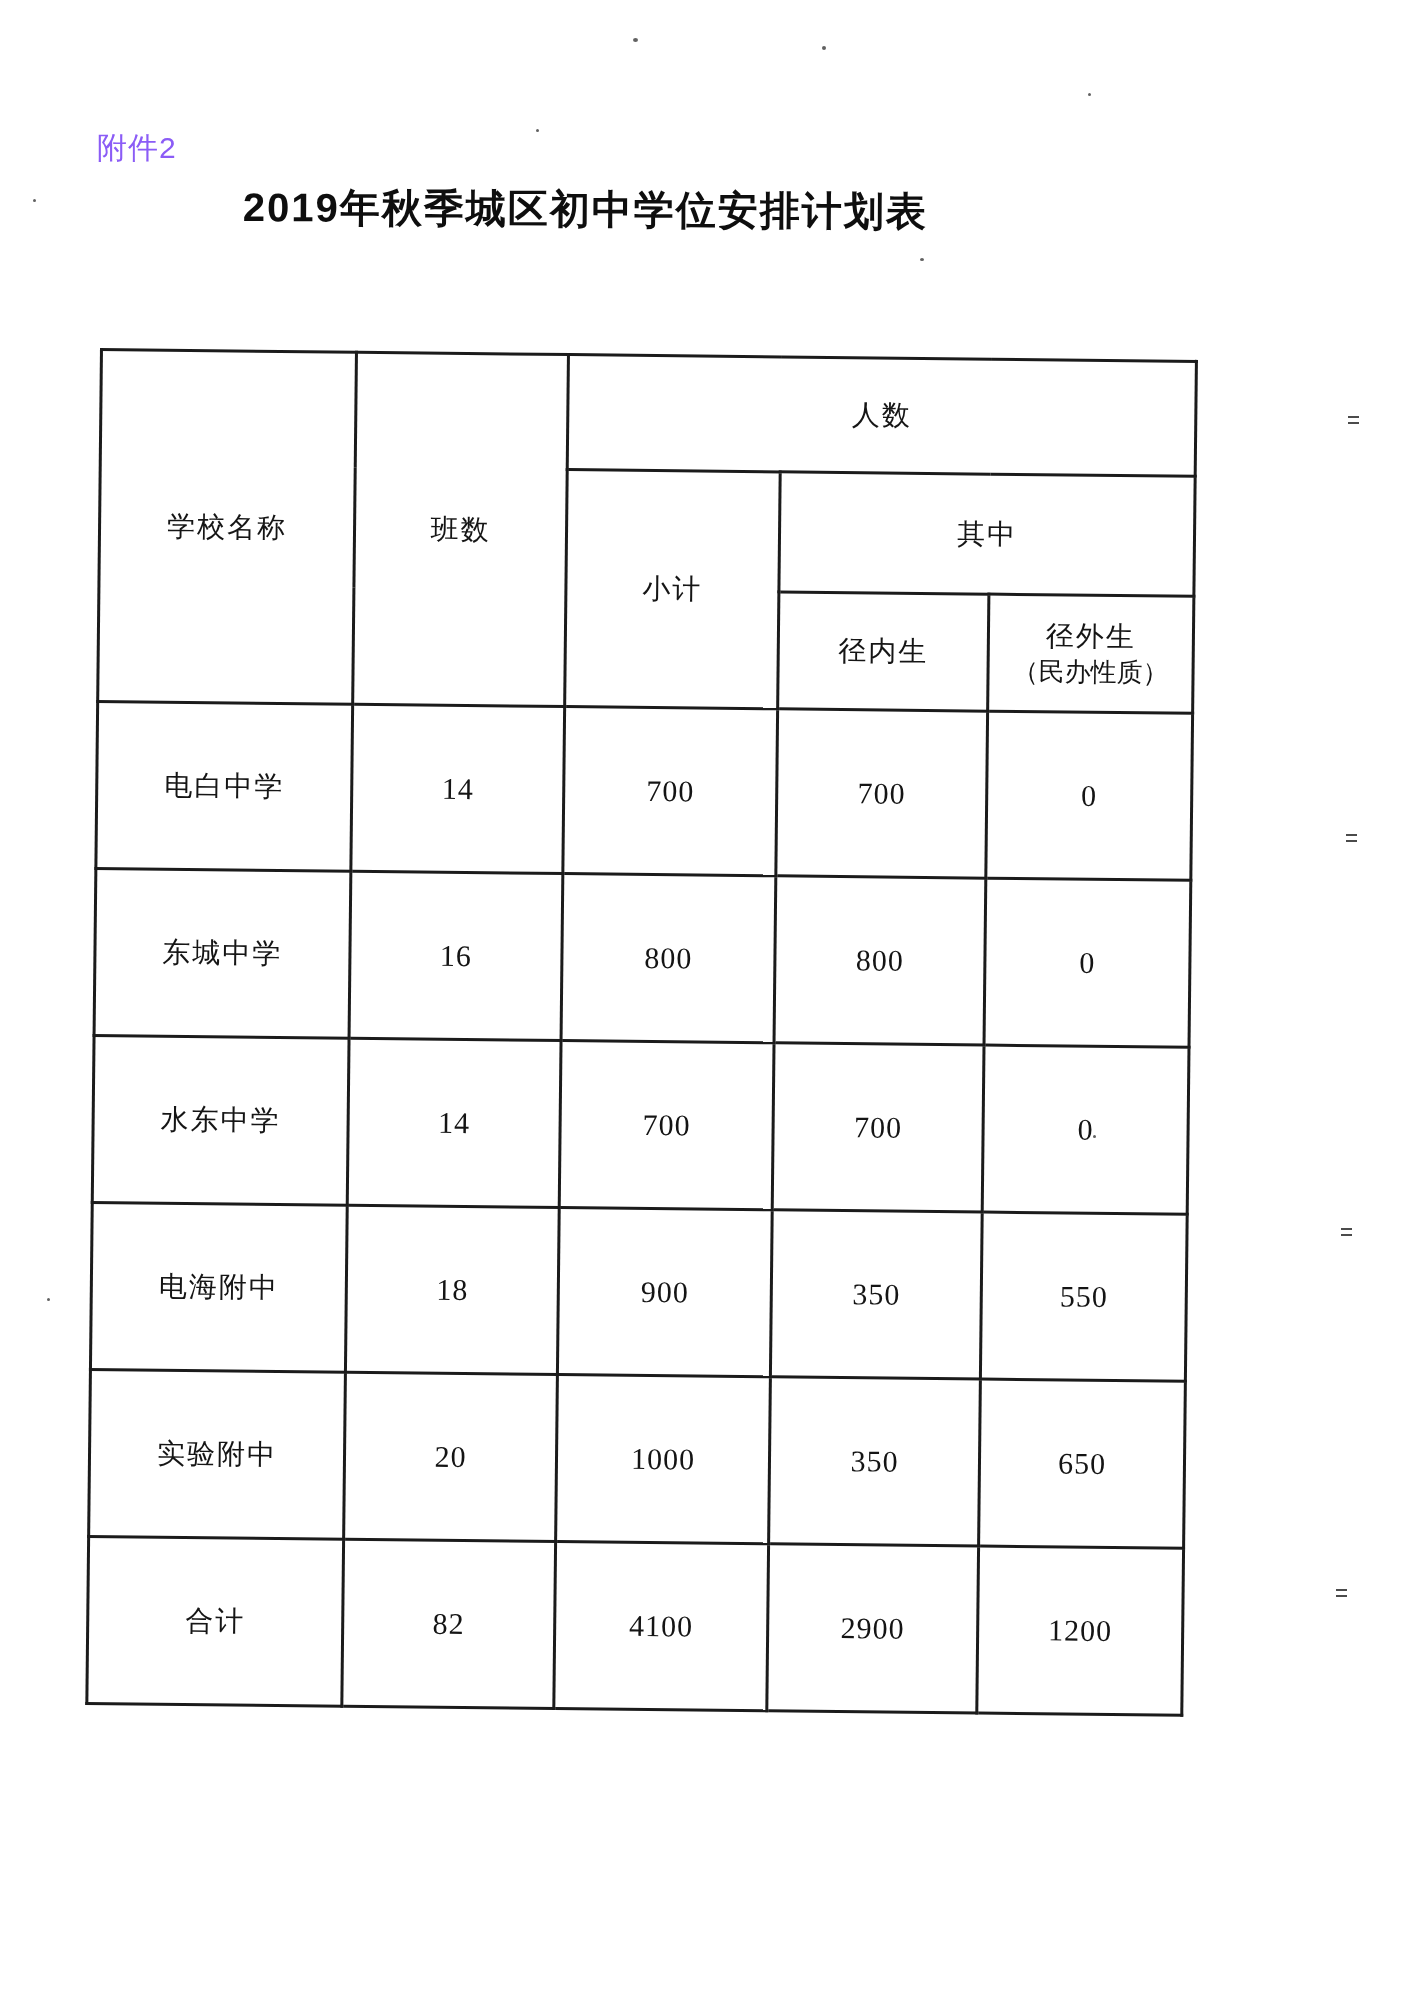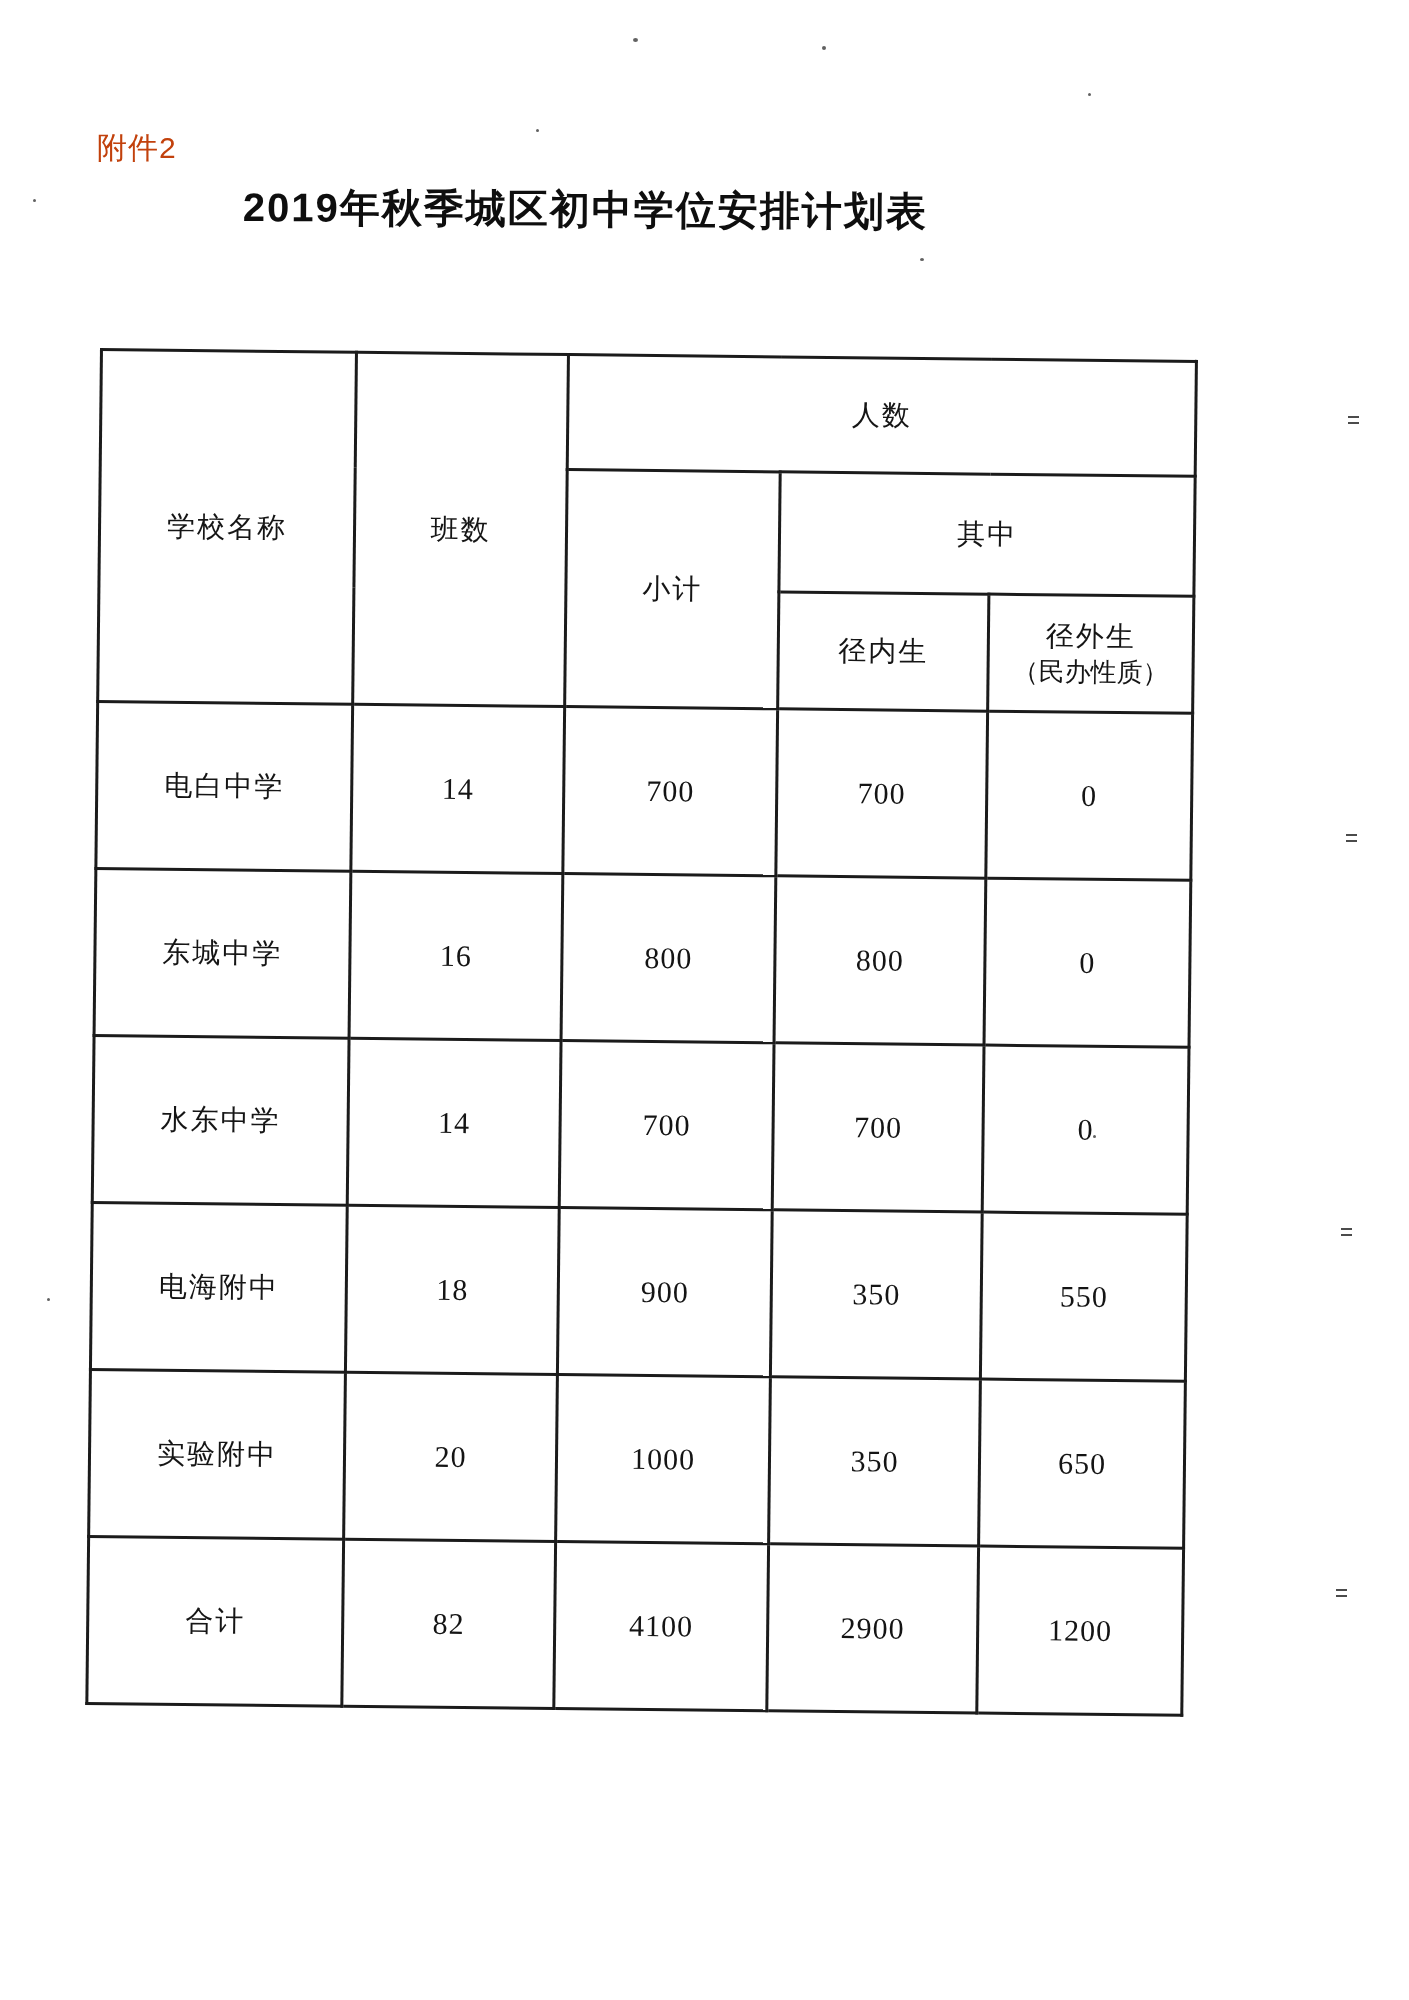--- a/index.html
+++ b/index.html
@@ -18,21 +18,21 @@
   .page {
     position: absolute;
     inset: 0;
   }
   .attachment-label {
     position: absolute;
     left: 97px;
     top: 128px;
     font-size: 30px;
     font-family: "Liberation Sans", sans-serif;
-    color: #c2410c;
+    color: #8b5cf6;
     letter-spacing: 1px;
   }
   .doc-title {
     position: absolute;
     left: 243px;
     top: 180px;
     font-size: 40px;
     font-weight: bold;
     font-family: "Liberation Sans", sans-serif;
     color: #0e0e0e;

